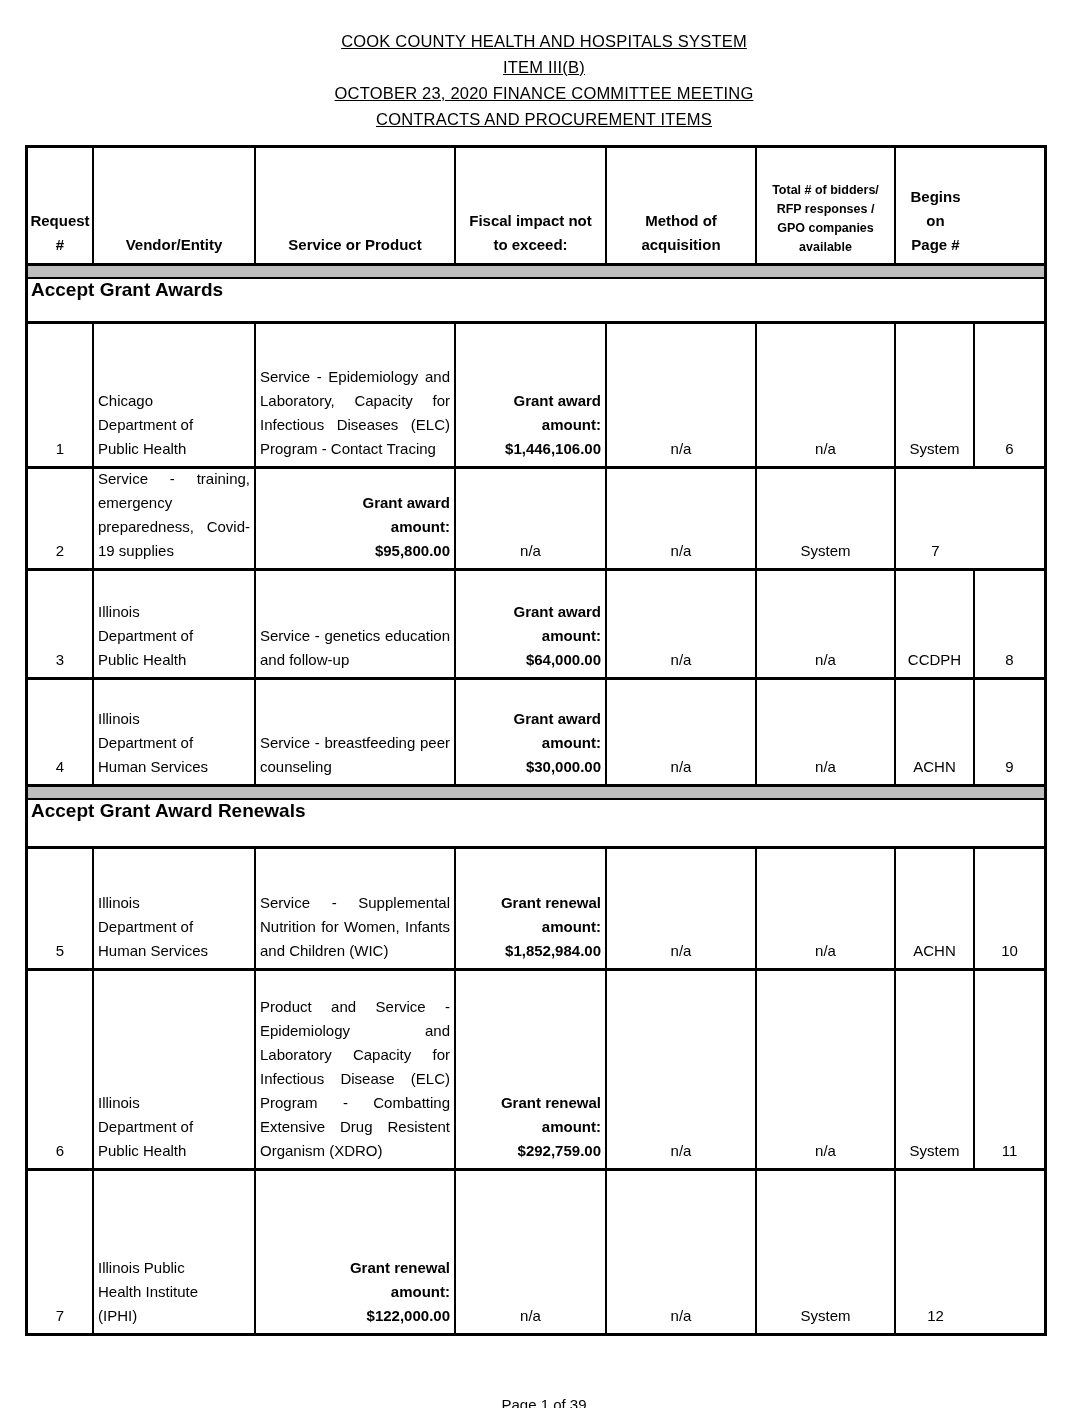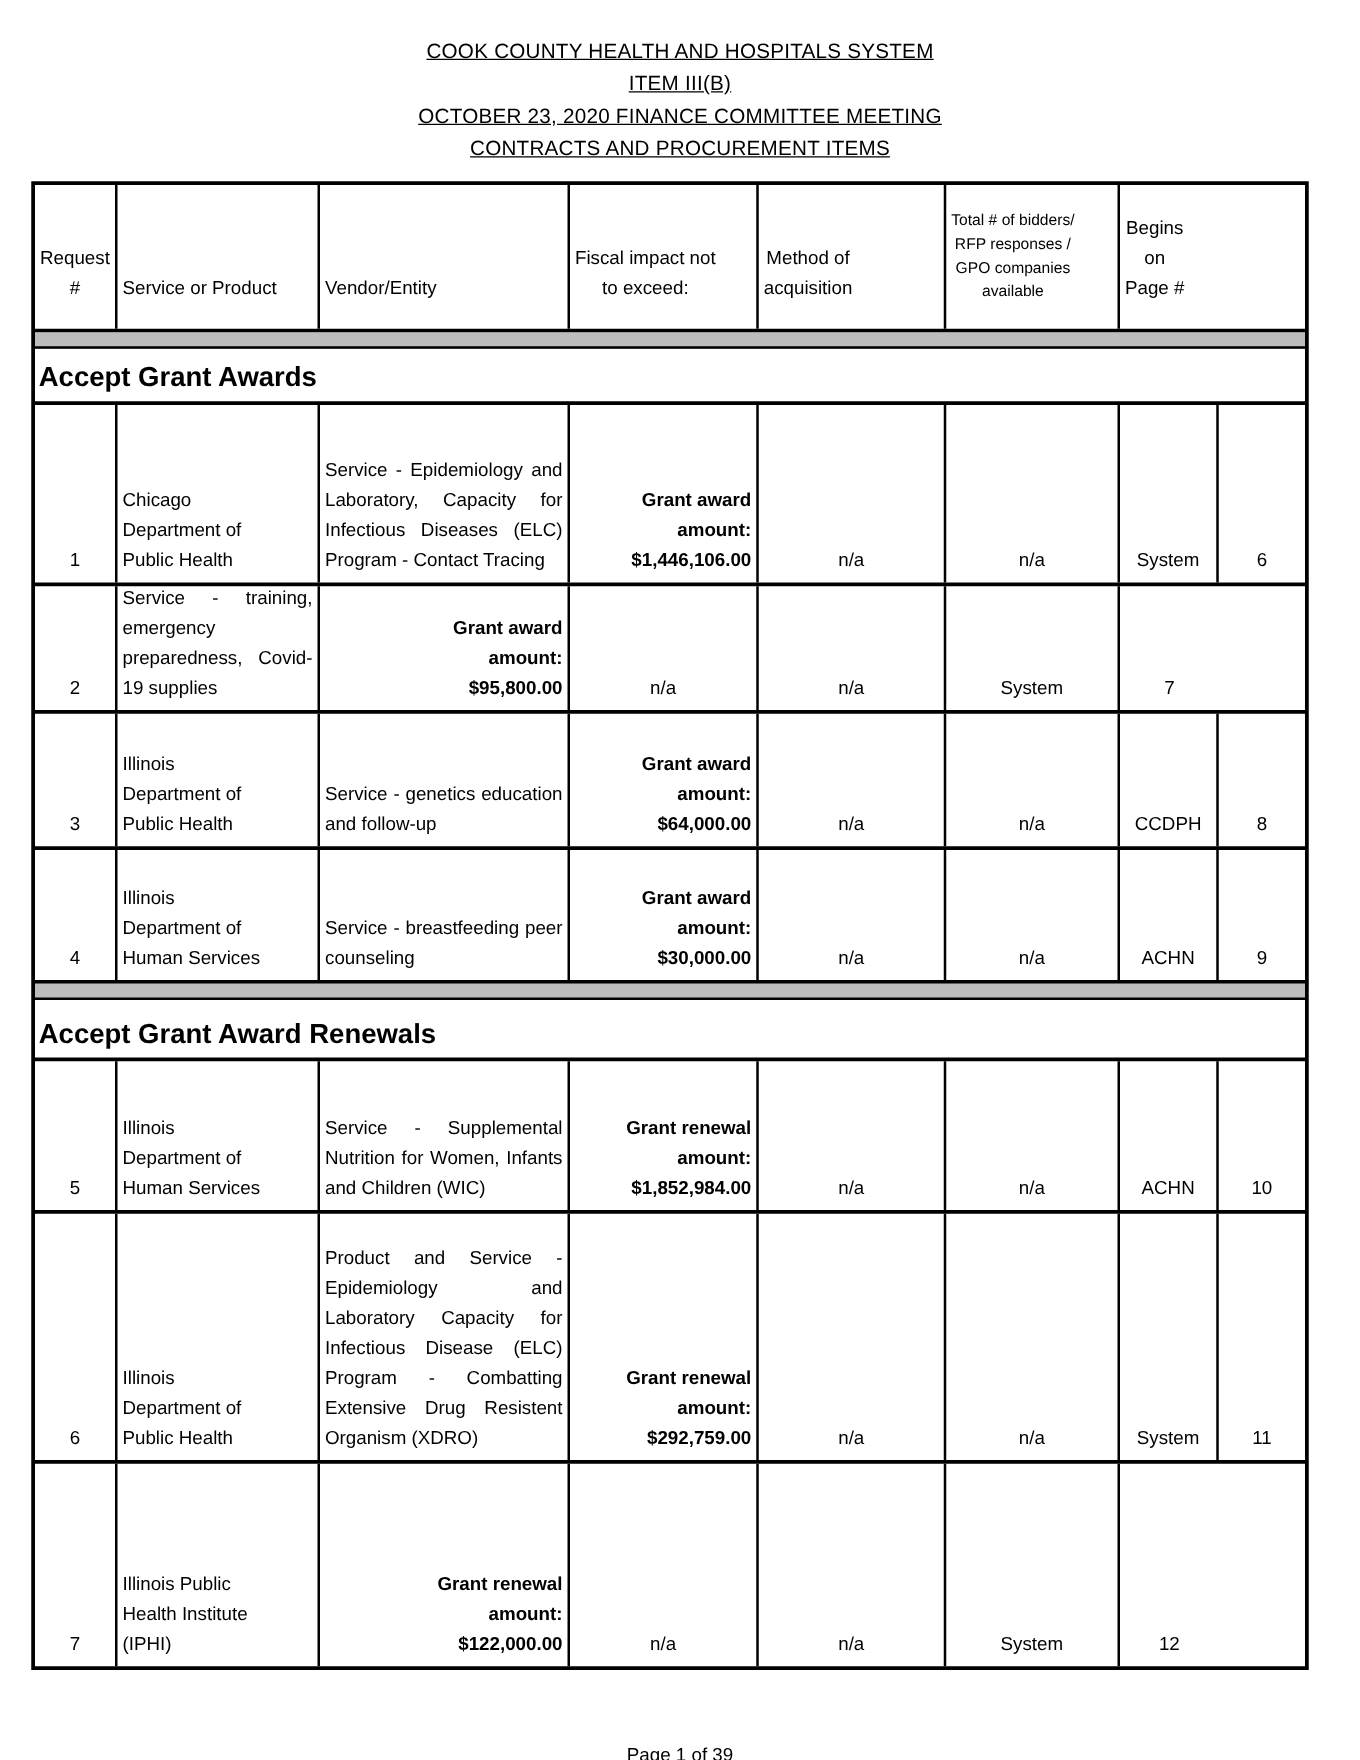--- a/index.html
+++ b/index.html
@@ -27,32 +27,32 @@
     display:flex; align-items:flex-end; overflow:hidden;
     padding:2px 4px 5px; font-size:15px; line-height:24px;
   }
   .cell:last-child { border-right:none; }
   .c-center { justify-content:center; text-align:center; }
   .c-right  { justify-content:flex-end; text-align:right;font-weight:bold; }
   .pre  { white-space:pre-line; }
   .just { display:block; width:100%; text-align:justify; }
   .header-row { height:118px; }
   .header-row .cell {
-    font-weight:normal; font-size:15px; line-height:24px;
-    text-align:center; padding-bottom:20px;
+    font-weight:bold; font-size:15px; line-height:24px;
+    justify-content:center; text-align:center; padding-bottom:6px;
   }
   .header-row .h-bidders { font-size:12.5px; line-height:19px; }
   .band {
     height:13px; background:var(--separator-band,#bdbdbd);
     border-bottom:2px solid var(--border,#000); box-sizing:border-box;
   }
   .section-row {
-    display:flex; align-items:flex-end; box-sizing:border-box;
+    display:flex; align-items:flex-start; box-sizing:border-box;
     border-bottom:3px solid var(--border,#000);
-    padding:0 0 6px 3px; font-weight:bold; font-size:22px;
+    padding:0 0 6px 3px; font-weight:bold; font-size:19px;
   }
   .s1 { height:45px; }
   .s2 { height:49px; }
   .page-footer { position:absolute; top:1396px; left:0; width:100%; text-align:center; font-size:15px; }
 </style>
 </head>
 <body>
 
 <div class="page">
 
@@ -64,24 +64,24 @@
   </div>
 
   <div class="proc-table">
 
     <div class="trow header-row">
       <div class="cell">
           <span class="pre">Request
 #</span>
         </div>
       <div class="cell">
+          <span class="pre">Vendor/Entity</span>
+        </div>
+      <div class="cell">
           <span class="pre">Service or Product</span>
-        </div>
-      <div class="cell">
-          <span class="pre">Vendor/Entity</span>
         </div>
       <div class="cell">
           <span class="pre">Fiscal impact not
 to exceed:</span>
         </div>
       <div class="cell">
           <span class="pre">Method of
 acquisition</span>
         </div>
       <div class="cell h-bidders">

